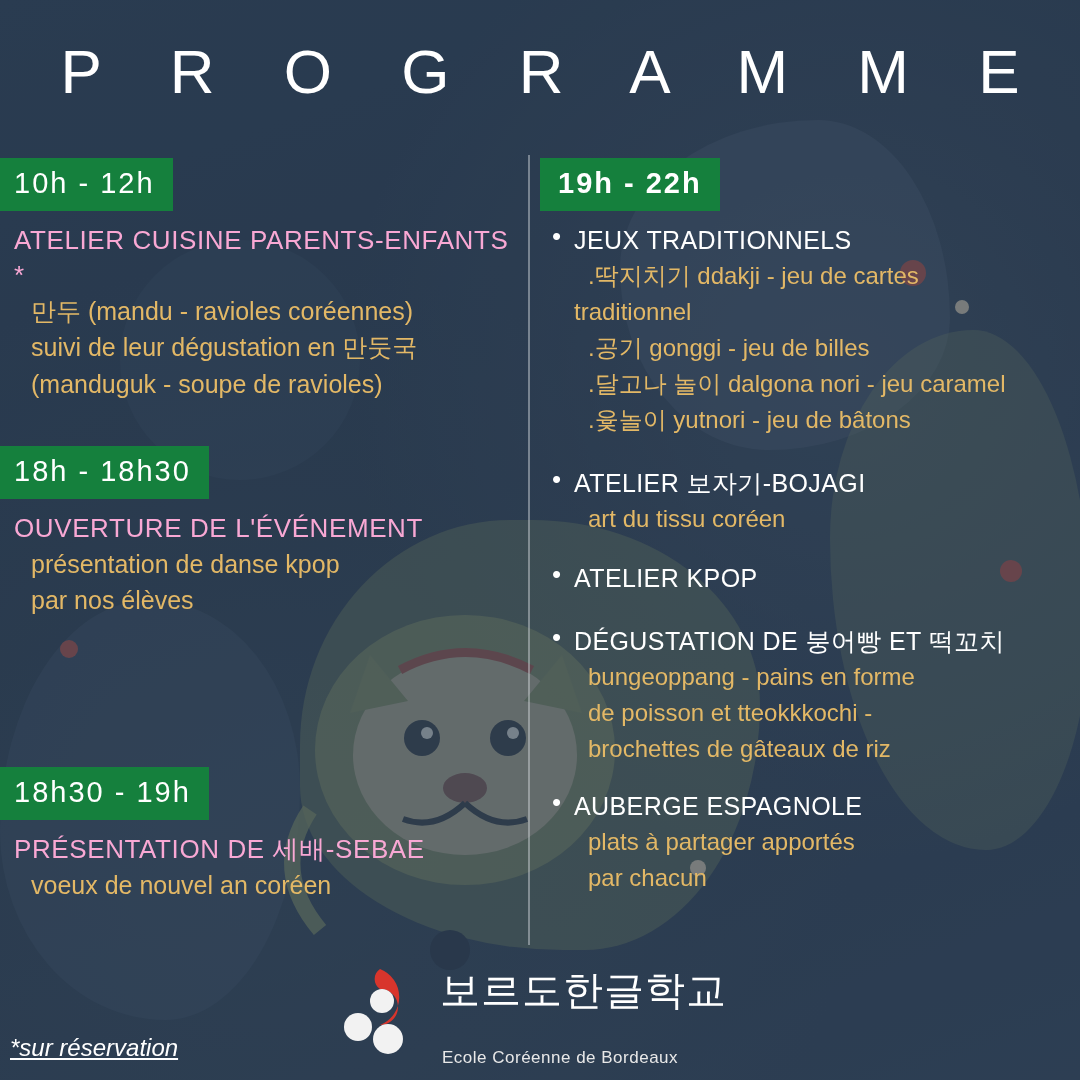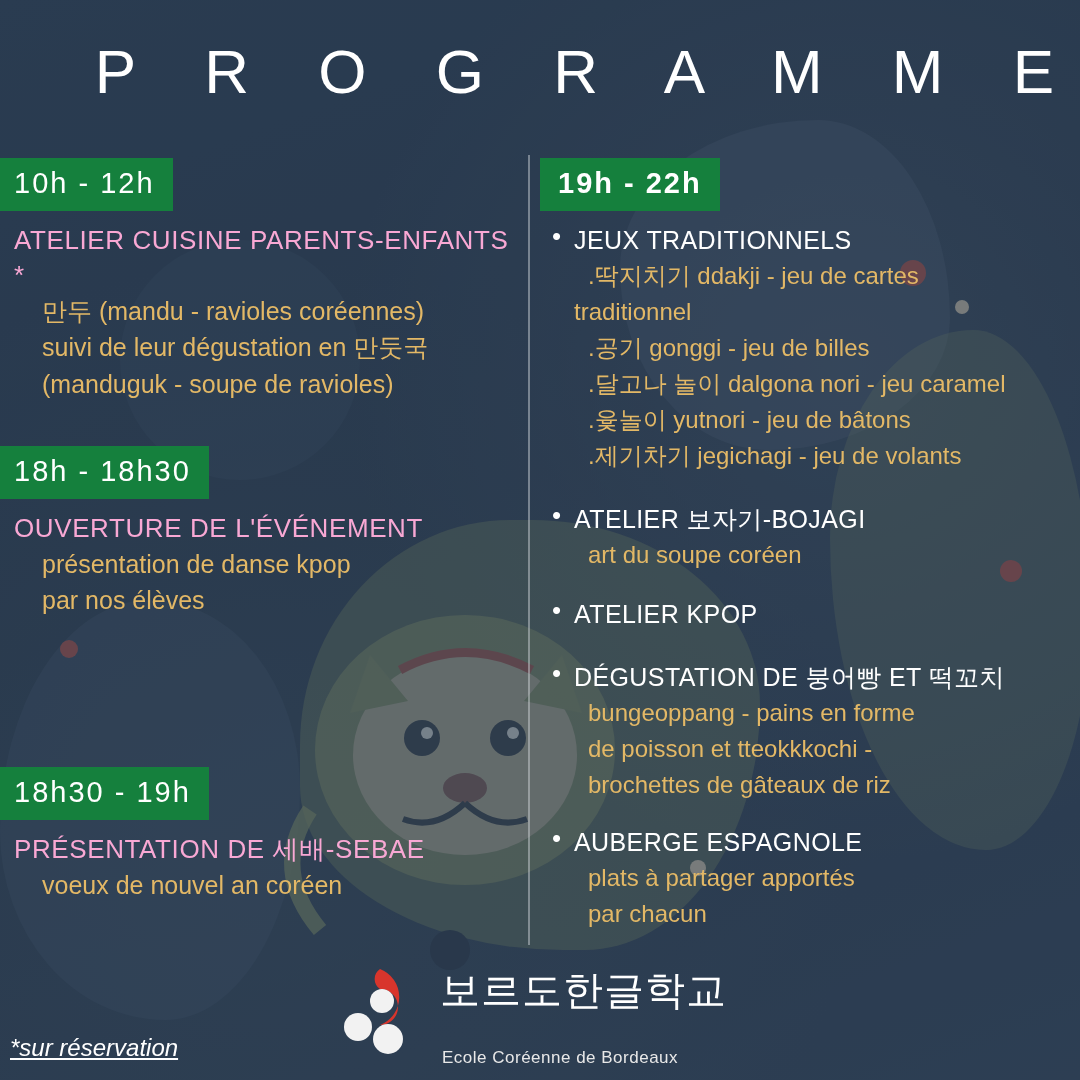--- a/index.html
+++ b/index.html
@@ -59,21 +59,21 @@
   .content {
     position: absolute;
     inset: 0;
   }
 
   .title {
     position: absolute;
     top: 36px;
     left: 0;
     width: 1080px;
-    text-align: right;
+    text-align: center;
     color: #ffffff;
     font-size: 62px;
     letter-spacing: 26px;
     text-indent: 26px;
     font-weight: 400;
     font-family: "Liberation Sans", sans-serif;
   }
 
   .divider {
     position: absolute;
@@ -114,21 +114,21 @@
     color: #f9a8d4;
     font-size: 26px;
     letter-spacing: 0.6px;
     line-height: 1.35;
     padding-left: 14px;
   }
   .sub-line {
     color: #e3b866;
     font-size: 25px;
     line-height: 1.45;
-    padding-left: 42px;
+    padding-left: 31px;
   }
 
   
   .bullet-item {
     position: relative;
     padding-left: 34px;
     margin-bottom: 16px;
   }
   .bullet-item::before {
     content: "\2022";
@@ -261,26 +261,25 @@
 
     <div class="time-badge right">19h - 22h</div>
 
     <div class="bullet-item">
       <div class="bullet-head">JEUX TRADITIONNELS</div>
       <div class="bullet-sub">.딱지치기 ddakji - jeu de cartes</div>
       <div class="bullet-sub nopad">traditionnel</div>
       <div class="bullet-sub">.공기 gonggi - jeu de billes</div>
       <div class="bullet-sub">.달고나 놀이 dalgona nori - jeu caramel</div>
       <div class="bullet-sub">.윷놀이 yutnori - jeu de bâtons</div>
-      <div class="bullet-sub">.제기차기 jegichagi - jeu de volants</div>
     </div>
 
     <div class="bullet-item" style="margin-top:28px;">
       <div class="bullet-head">ATELIER 보자기-BOJAGI</div>
-      <div class="bullet-sub">art du soupe coréen</div>
+      <div class="bullet-sub">art du tissu coréen</div>
     </div>
 
     <div class="bullet-item" style="margin-top:24px;">
       <div class="bullet-head">ATELIER KPOP</div>
     </div>
 
     <div class="bullet-item" style="margin-top:28px;">
       <div class="bullet-head">DÉGUSTATION DE 붕어빵 ET 떡꼬치</div>
       <div class="bullet-sub">bungeoppang - pains en forme</div>
       <div class="bullet-sub">de poisson et tteokkkochi -</div>

